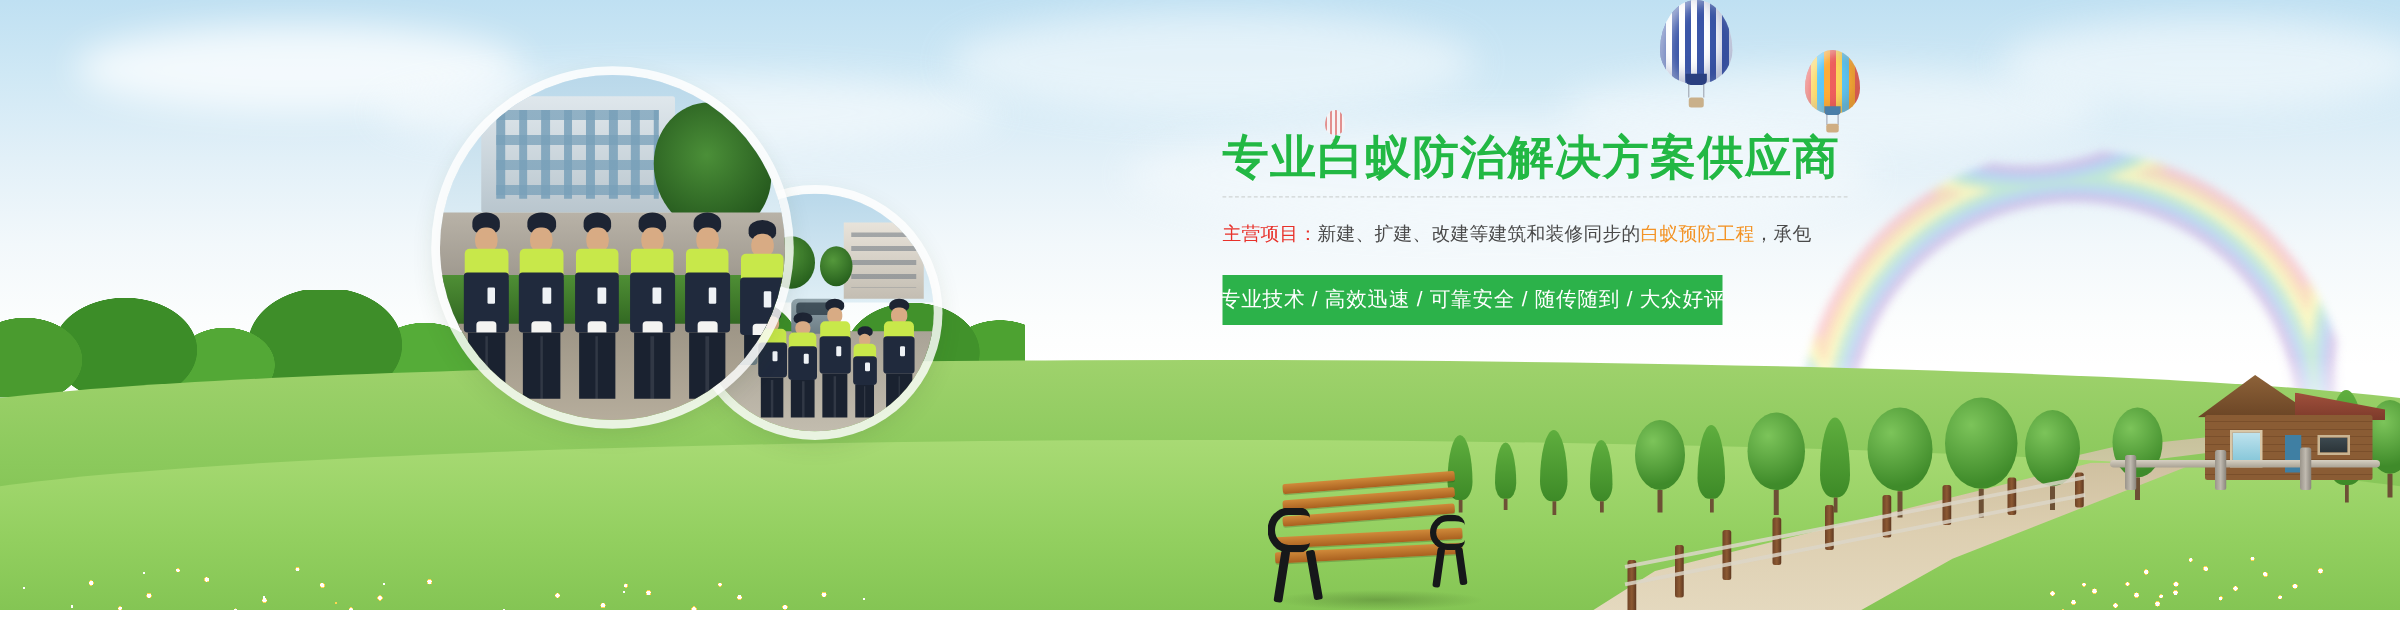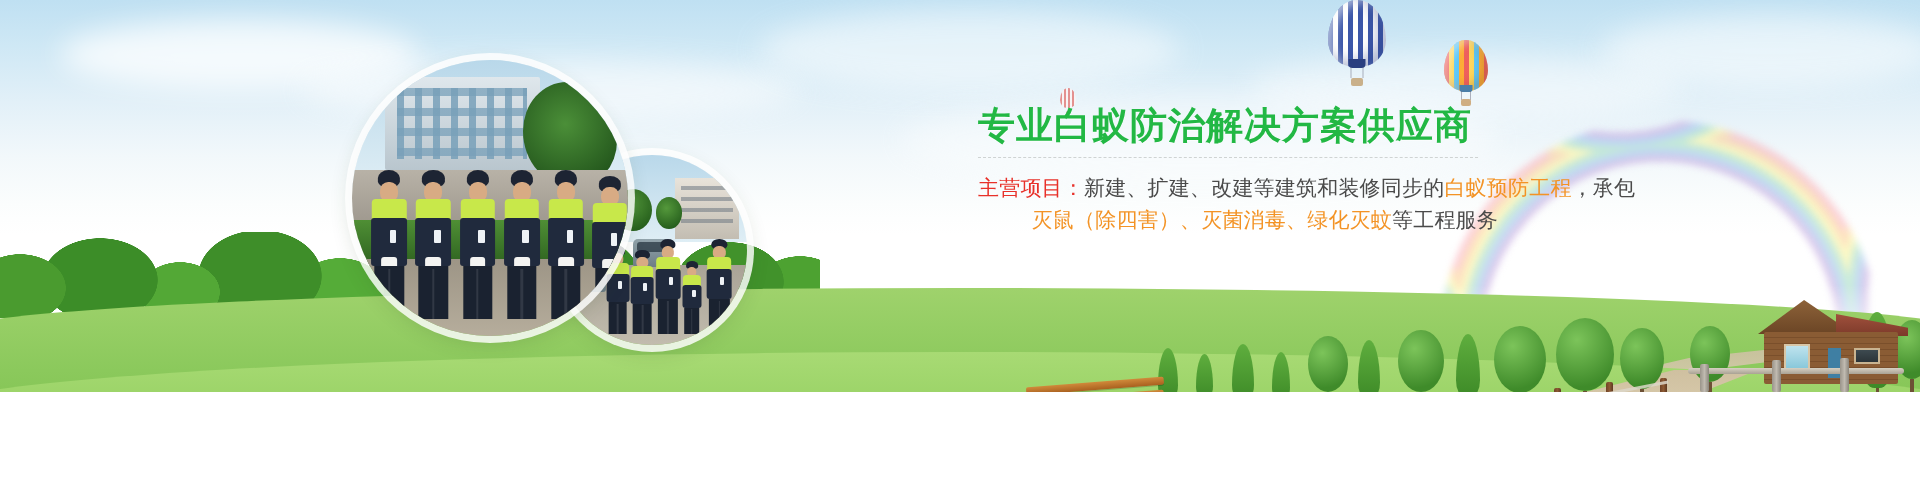--- a/index.html
+++ b/index.html
@@ -4,21 +4,21 @@
 <style>
   * { box-sizing: border-box; margin: 0; padding: 0; }
   html, body {
     width: 1920px; height: 500px;
     overflow: hidden;
     font-family: "Liberation Sans", "DejaVu Sans", sans-serif;
   }
 
   .banner {
     position: relative;
-    width: 1920px; height: 392px;
+    width: 1920px; height: 488px;
     overflow: hidden;
     background: linear-gradient(to bottom,
         #bfe0f2 0%, #cfe8f5 12%, #e2f0f8 26%,
         #f2f8fb 40%, #fbfdfd 52%, #ffffff 60%);
   }
 
   
   .cloud {
     position: absolute;
     background: rgba(255,255,255,0.75);
@@ -452,26 +452,25 @@
     white-space: nowrap;
   }
   .divider {
     margin-top: 9px;
     width: 500px; height: 0;
     border-top: 1px dashed #cfd3d3;
   }
 
   .desc { margin-top: 14px; }
   .desc-line {
-    font-size: 21px;
+    font-size: 15px;
     line-height: 32px;
     color: #4a4a4a;
     white-space: nowrap;
     letter-spacing: .2px;
-    text-align: right;
   }
   .hl-red    { color: #e8312a; }
   .hl-orange { color: #f39325; }
 
   .tagline-bar {
     margin-top: 16px;
     width: 400px; height: 40px;
     background: #2cb24a;
     display: flex; align-items: center; justify-content: center;
   }
@@ -749,22 +748,22 @@
 
     <div class="divider"></div>
 
     <div class="desc">
 
       <div class="desc-line">
         <span class="hl-red">主营项目</span><span class="hl-red">：</span><span>新建、扩建、改建等建筑和装修同步的</span><span class="hl-orange">白蚁预防工程</span><span>，承包</span>
       </div>
 
 
-      <div class="desc-line">
-        <span class="hl-orange">灭鼠（除四害）、灭菌消毒、绿化灭蚊</span><span>等工程服务</span>
-      </div>
 
     </div>
 
+    <div class="tagline-bar">
+      <span class="tagline-text">专业技术 / 高效迅速 / 可靠安全 / 随传随到 / 大众好评</span>
+    </div>
 
   </div>
 
 </div>
 
 </body></html>

